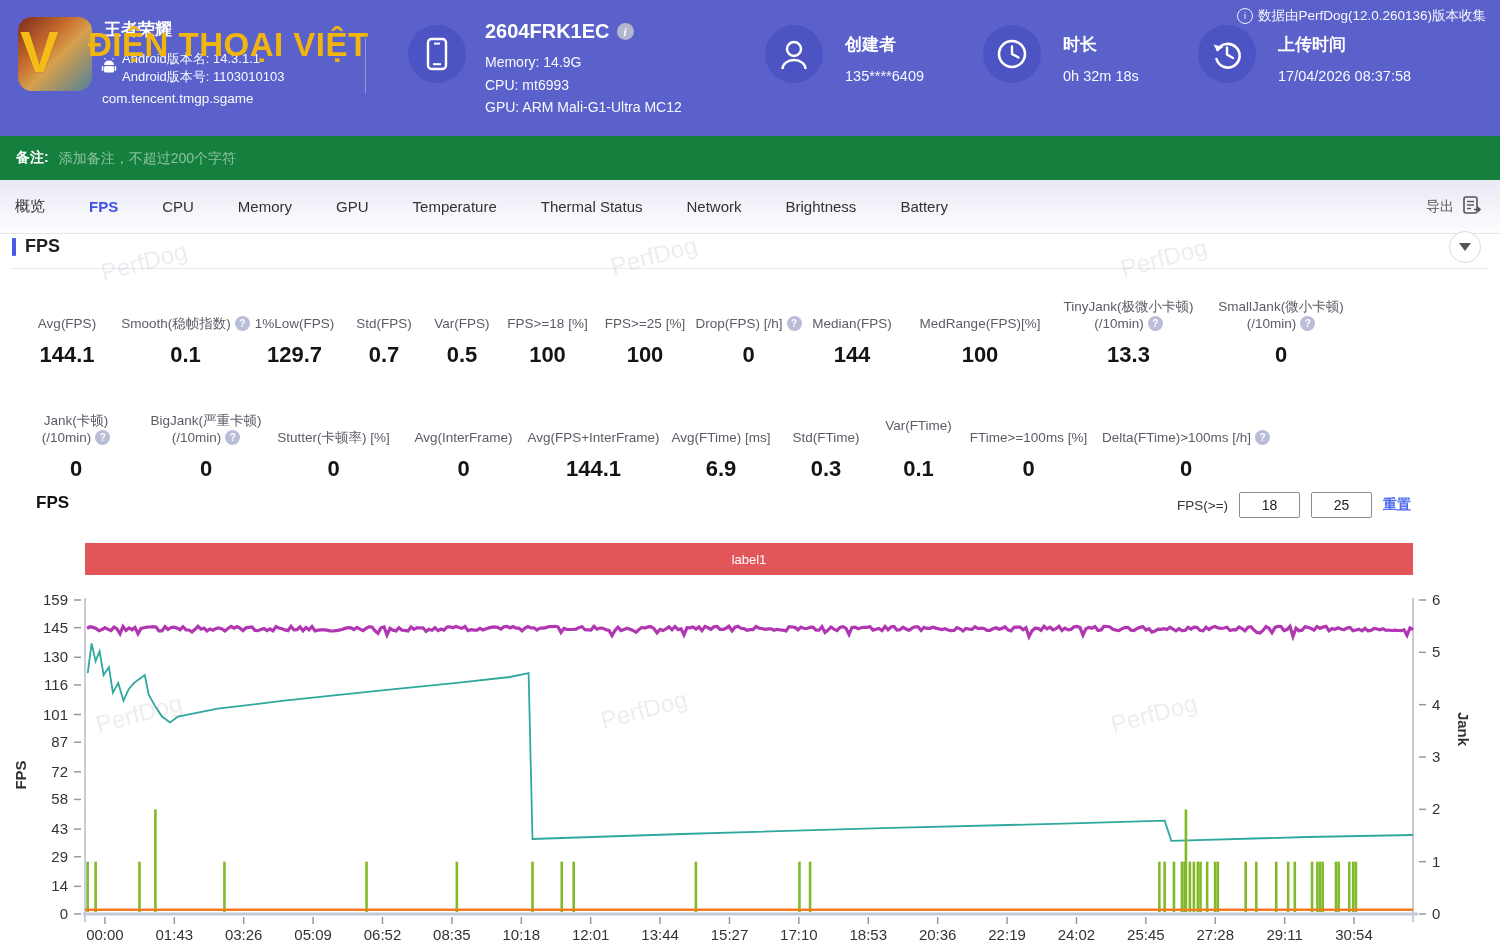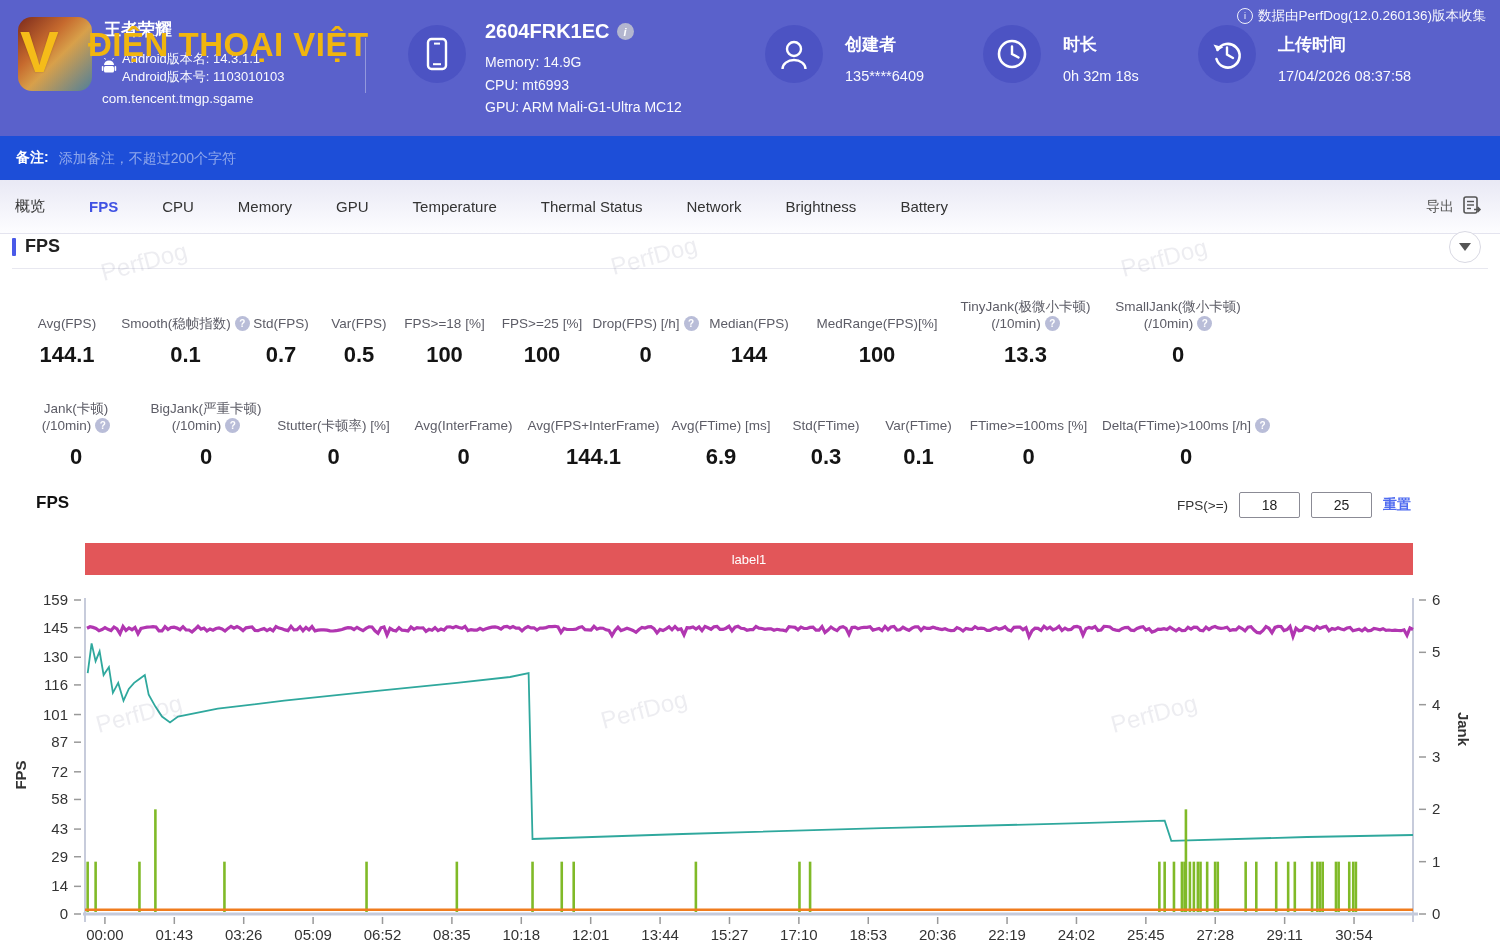--- a/index.html
+++ b/index.html
@@ -18,21 +18,21 @@
   .brandwm{position:absolute;left:88px;top:26px;font-size:33px;font-weight:800;color:#f0b50f;letter-spacing:.5px;white-space:nowrap;z-index:5;}
   .hdr-divider{position:absolute;left:365px;top:38px;width:1px;height:55px;background:rgba(255,255,255,.35);}
   .circ{position:absolute;width:58px;height:58px;border-radius:50%;background:#4c53c3;display:flex;align-items:center;justify-content:center;}
   .devname{position:absolute;left:485px;top:20px;font-size:20px;font-weight:bold;display:flex;align-items:center;gap:7px;}
   .i-solid{width:17px;height:17px;border-radius:50%;background:#b3b6cf;color:#fff;font-size:11px;font-weight:bold;display:flex;align-items:center;justify-content:center;font-style:italic;}
   .devlines{position:absolute;left:485px;top:51px;font-size:14px;line-height:22.5px;color:rgba(255,255,255,.96);}
   .grp-label{position:absolute;font-size:17px;font-weight:bold;}
   .grp-value{position:absolute;font-size:14.5px;color:rgba(255,255,255,.96);}
 
   
-  .notebar{position:absolute;left:0;top:136px;width:1500px;height:44px;background:#1d4ed8;display:flex;align-items:center;padding-left:16px;box-sizing:border-box;}
+  .notebar{position:absolute;left:0;top:136px;width:1500px;height:44px;background:#15803d;display:flex;align-items:center;padding-left:16px;box-sizing:border-box;}
   .notebar .nlabel{color:#fff;font-weight:bold;font-size:14px;}
   .notebar input{background:transparent;border:none;outline:none;color:#fff;font-size:14px;width:600px;margin-left:8px;}
   .notebar input::placeholder{color:rgba(255,255,255,.5);}
 
   
   .tabbar{position:absolute;left:0;top:180px;width:1500px;height:53px;background:linear-gradient(180deg,#e9e9f5 0%,#f7f7fc 70%,#fdfdff 100%);border-bottom:1px solid #e4e4ef;display:flex;align-items:center;}
   .tablist{display:flex;align-items:center;gap:0;padding-left:15px;}
   .tab{font-size:15px;color:#333;padding:0 22px;cursor:pointer;white-space:nowrap;}
   .tab:first-child{padding-left:0;}
   .tab.active{color:#3f51e3;font-weight:bold;}
@@ -196,20 +196,28 @@
       </div>
       <div class="mcell" style="width: 115px;">
         <div class="mlabel">
           <span class="lline">
             <span>Smooth(稳帧指数)</span>
             <span class="help">?</span>
           </span>
         </div>
         <div class="mvalue">0.1</div>
       </div>
+      <div class="mcell" style="width: 103px;">
+        <div class="mlabel">
+          <span class="lline">
+            <span>1%Low(FPS)</span>
+          </span>
+        </div>
+        <div class="mvalue">129.7</div>
+      </div>
       <div class="mcell" style="width: 76px;">
         <div class="mlabel">
           <span class="lline">
             <span>Std(FPS)</span>
           </span>
         </div>
         <div class="mvalue">0.7</div>
       </div>
       <div class="mcell" style="width: 80px;">
         <div class="mlabel">
@@ -343,21 +351,21 @@
         <div class="mvalue">6.9</div>
       </div>
       <div class="mcell" style="width: 90px;">
         <div class="mlabel">
           <span class="lline">
             <span>Std(FTime)</span>
           </span>
         </div>
         <div class="mvalue">0.3</div>
       </div>
-      <div class="mcell" style="width: 95px;">
+      <div class="mcell" style="width: 95px; gap: 12px;">
         <div class="mlabel">
           <span class="lline">
             <span>Var(FTime)</span>
           </span>
         </div>
         <div class="mvalue">0.1</div>
       </div>
       <div class="mcell" style="width: 125px;">
         <div class="mlabel">
           <span class="lline">

